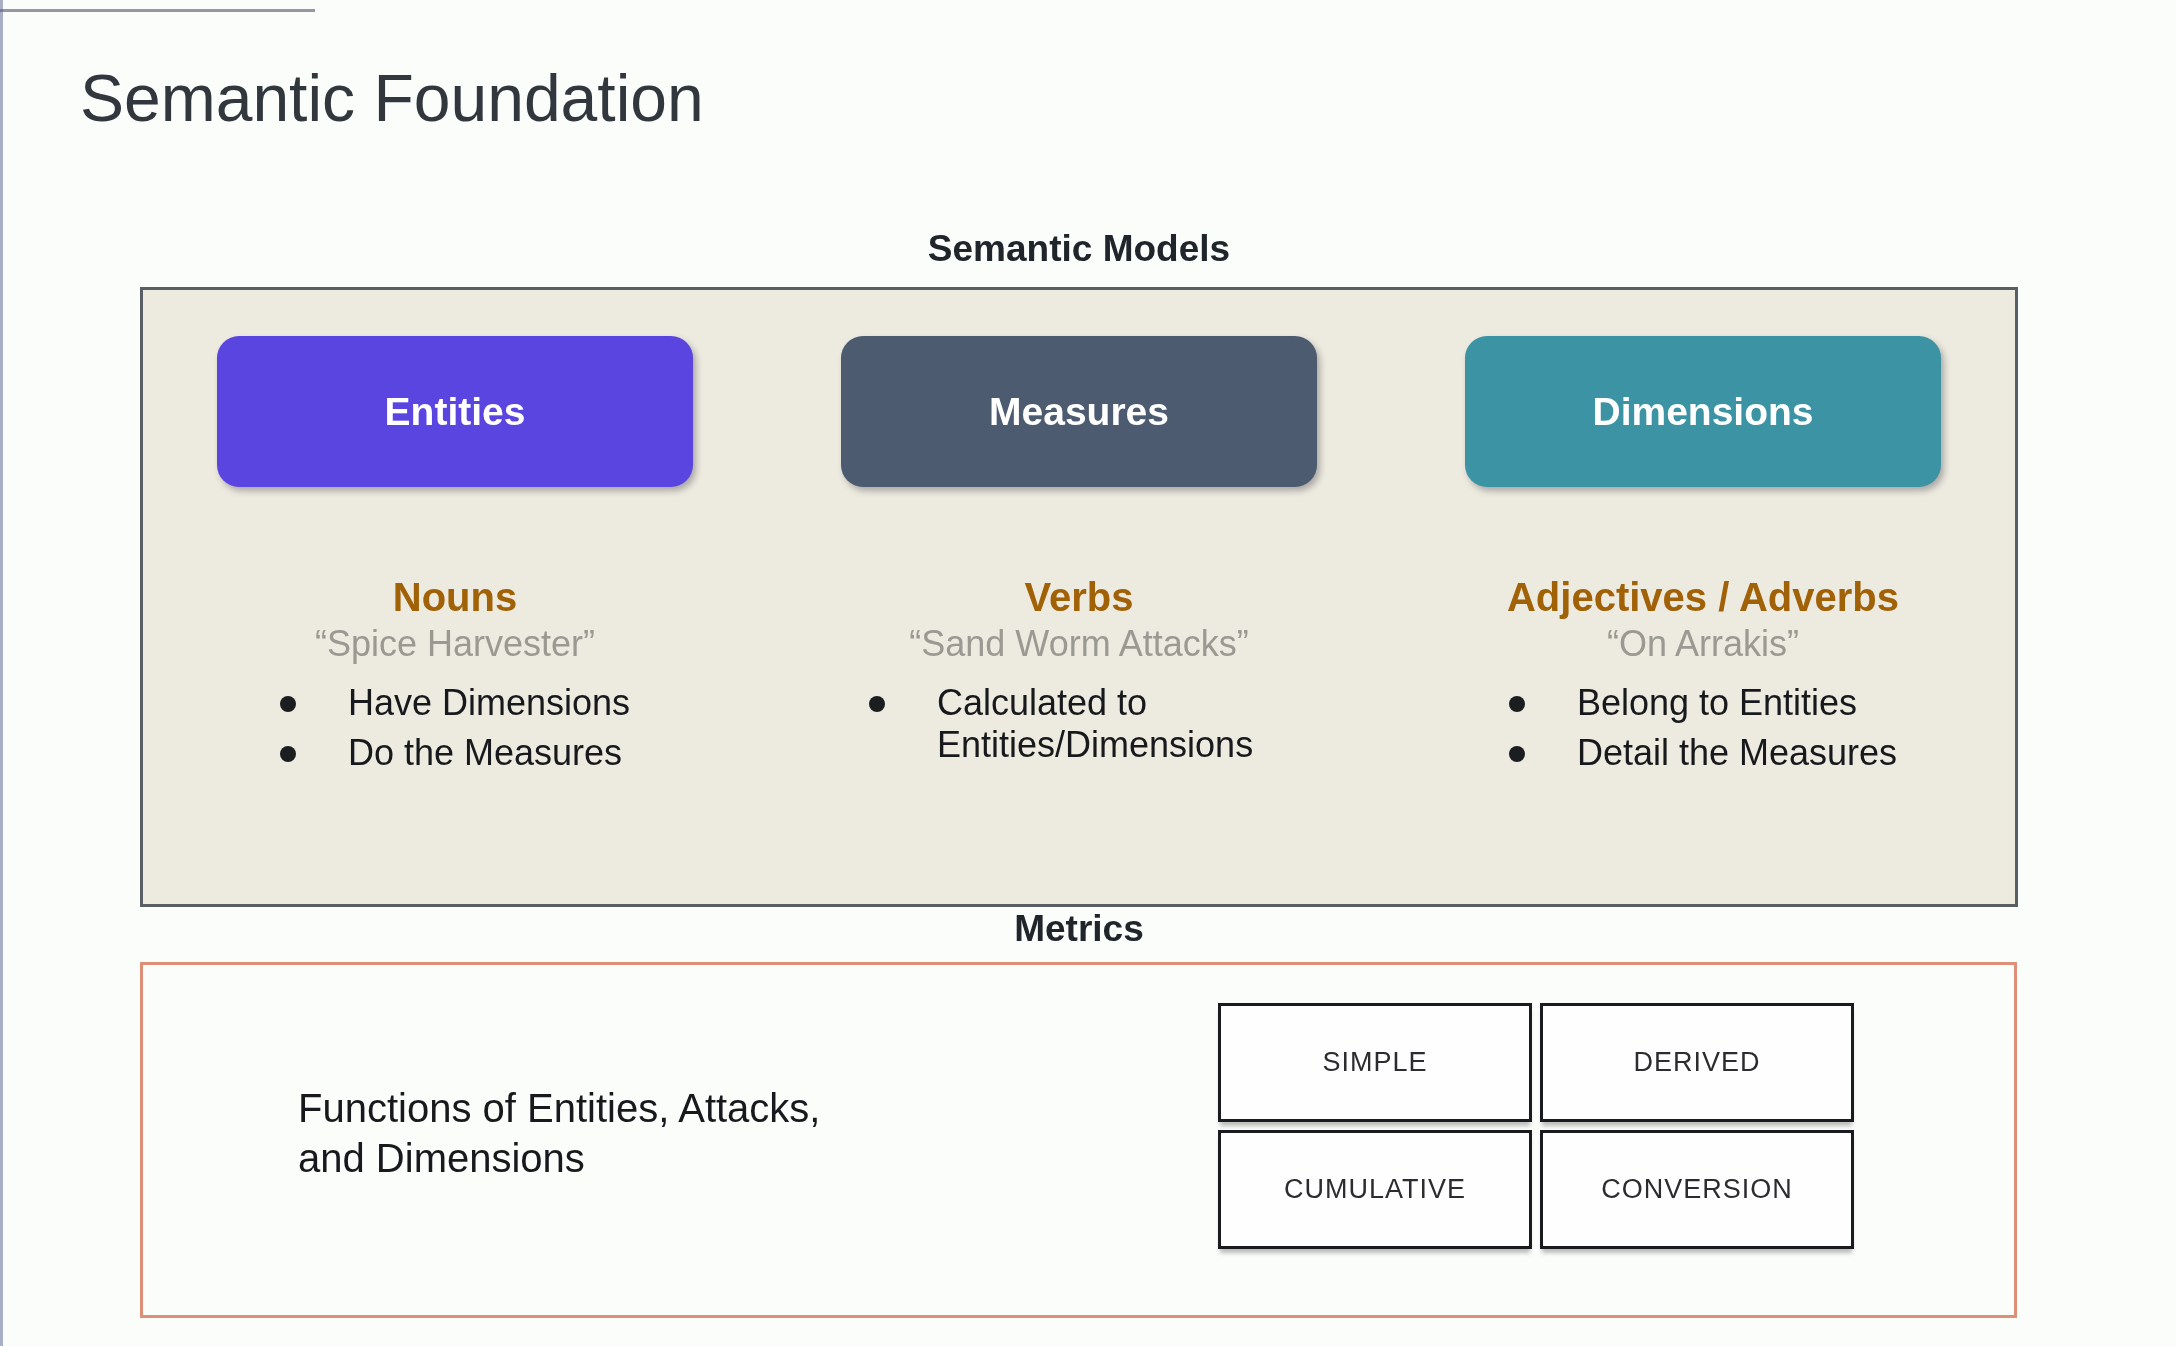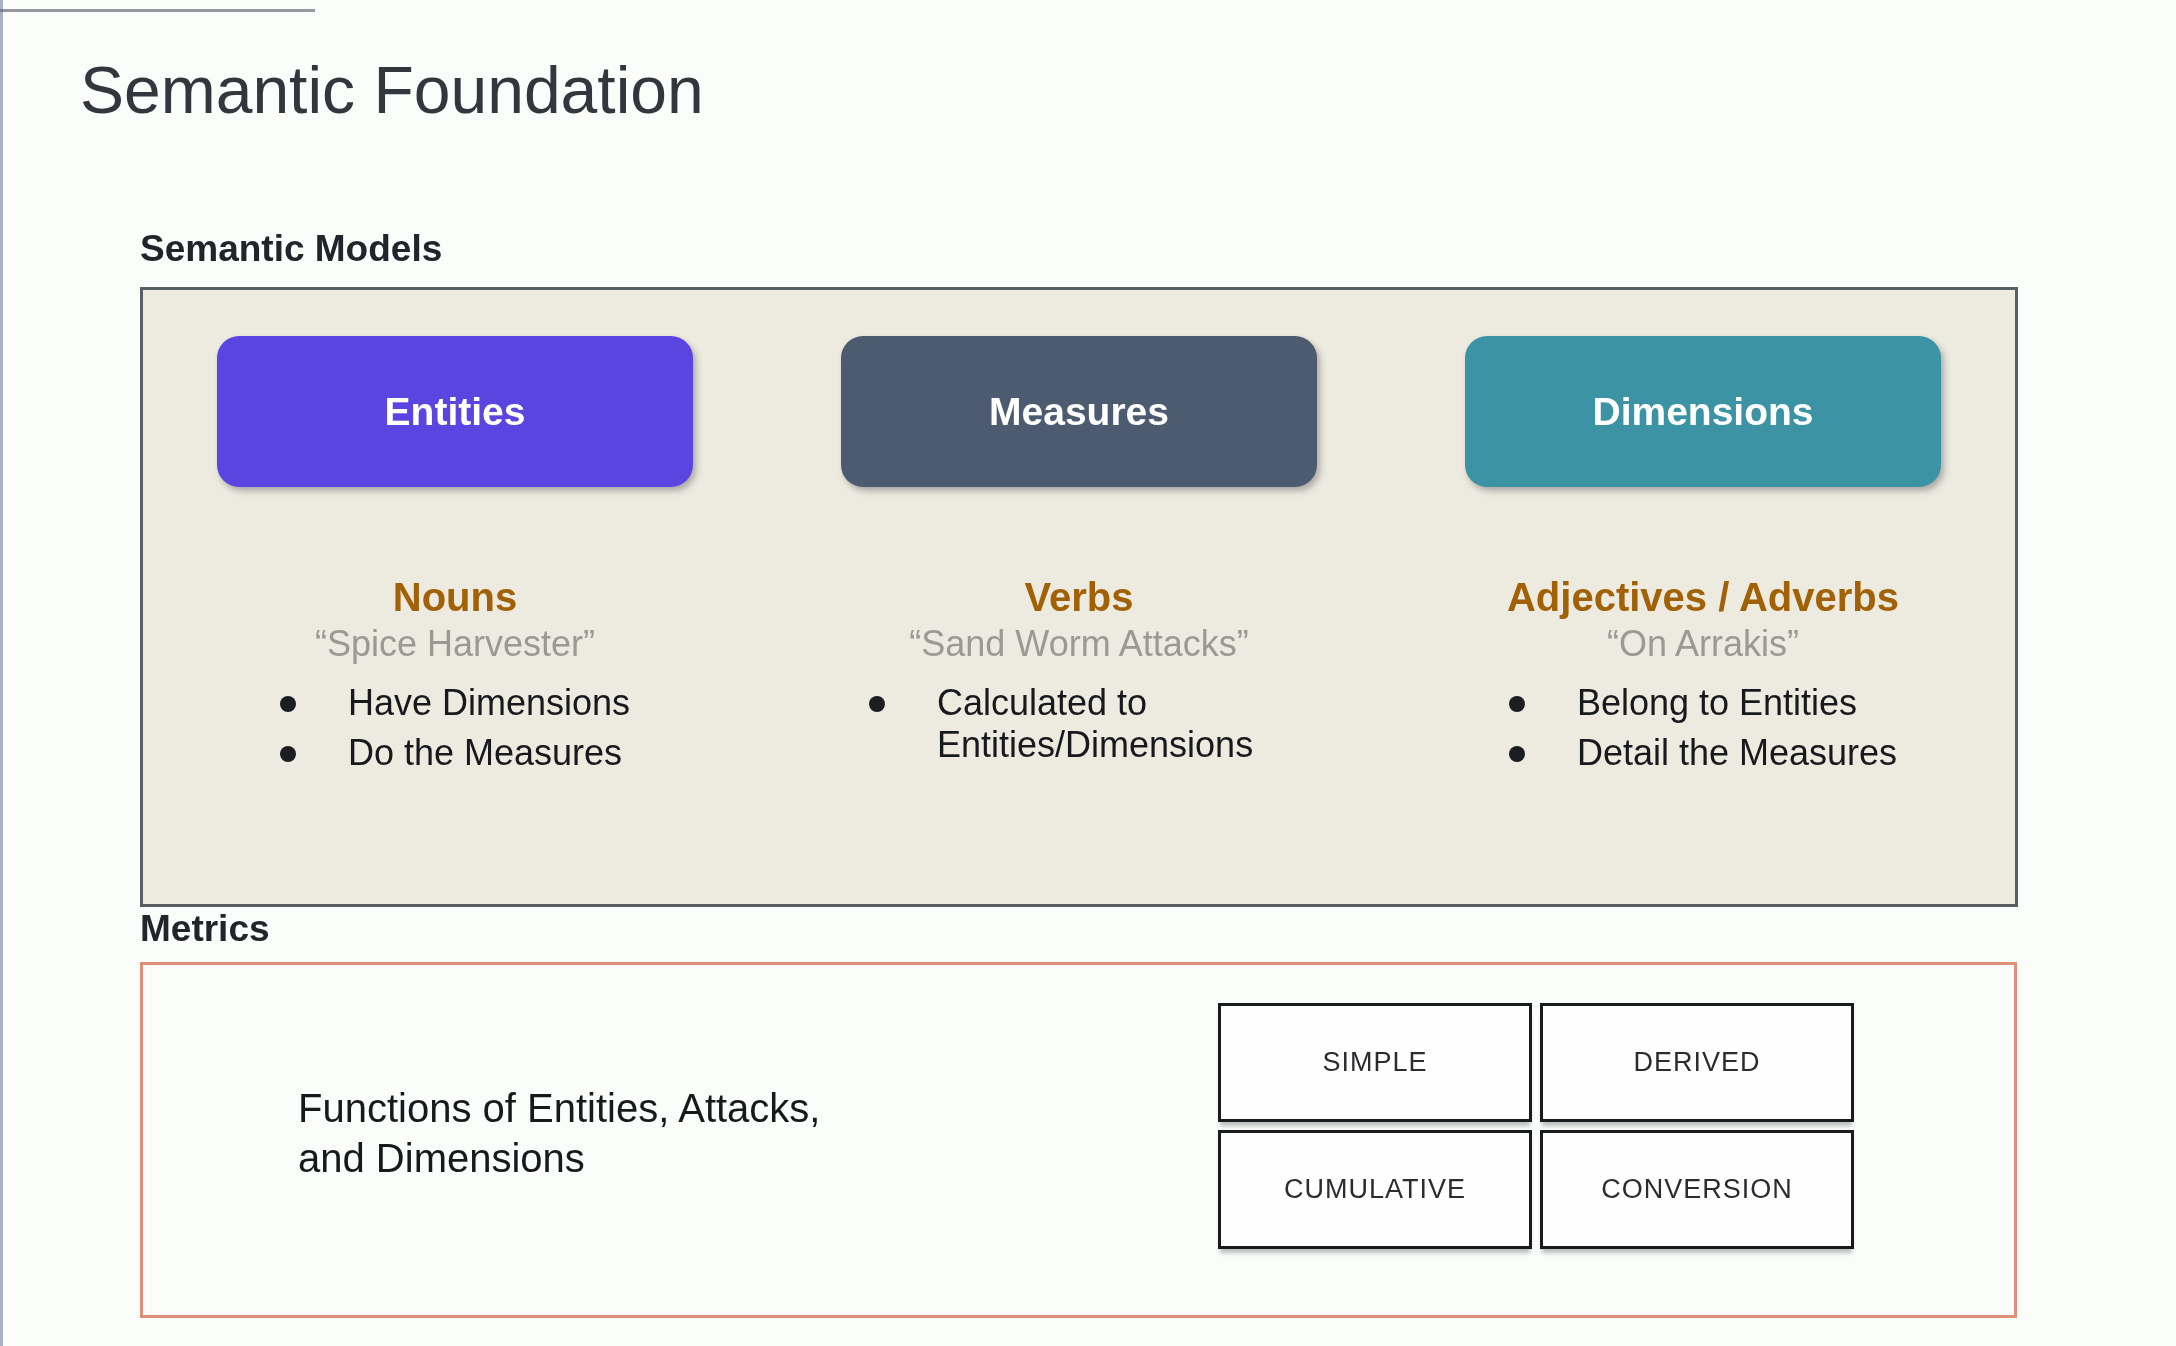--- a/index.html
+++ b/index.html
@@ -27,32 +27,32 @@
   }
   .frame-top {
     position: absolute;
     left: 0; top: 9px;
     width: 315px; height: 3px;
     background: #5d6372;
     opacity: .65;
   }
   .title {
     position: absolute;
-    left: 80px; top: 52px;
+    left: 80px; top: 60px;
     margin: 0;
     font-size: 66px;
     font-weight: 400;
     color: #31373d;
     letter-spacing: 0px;
   }
   .section-heading {
     position: absolute;
     left: 140px;
     width: 1878px;
-    text-align: left;
+    text-align: center;
     font-size: 37px;
     font-weight: bold;
     color: #20252b;
   }
   .models-heading { top: 228px; }
   .metrics-heading { top: 908px; }
 
   .models-panel {
     position: absolute;
     left: 140px; top: 287px;

